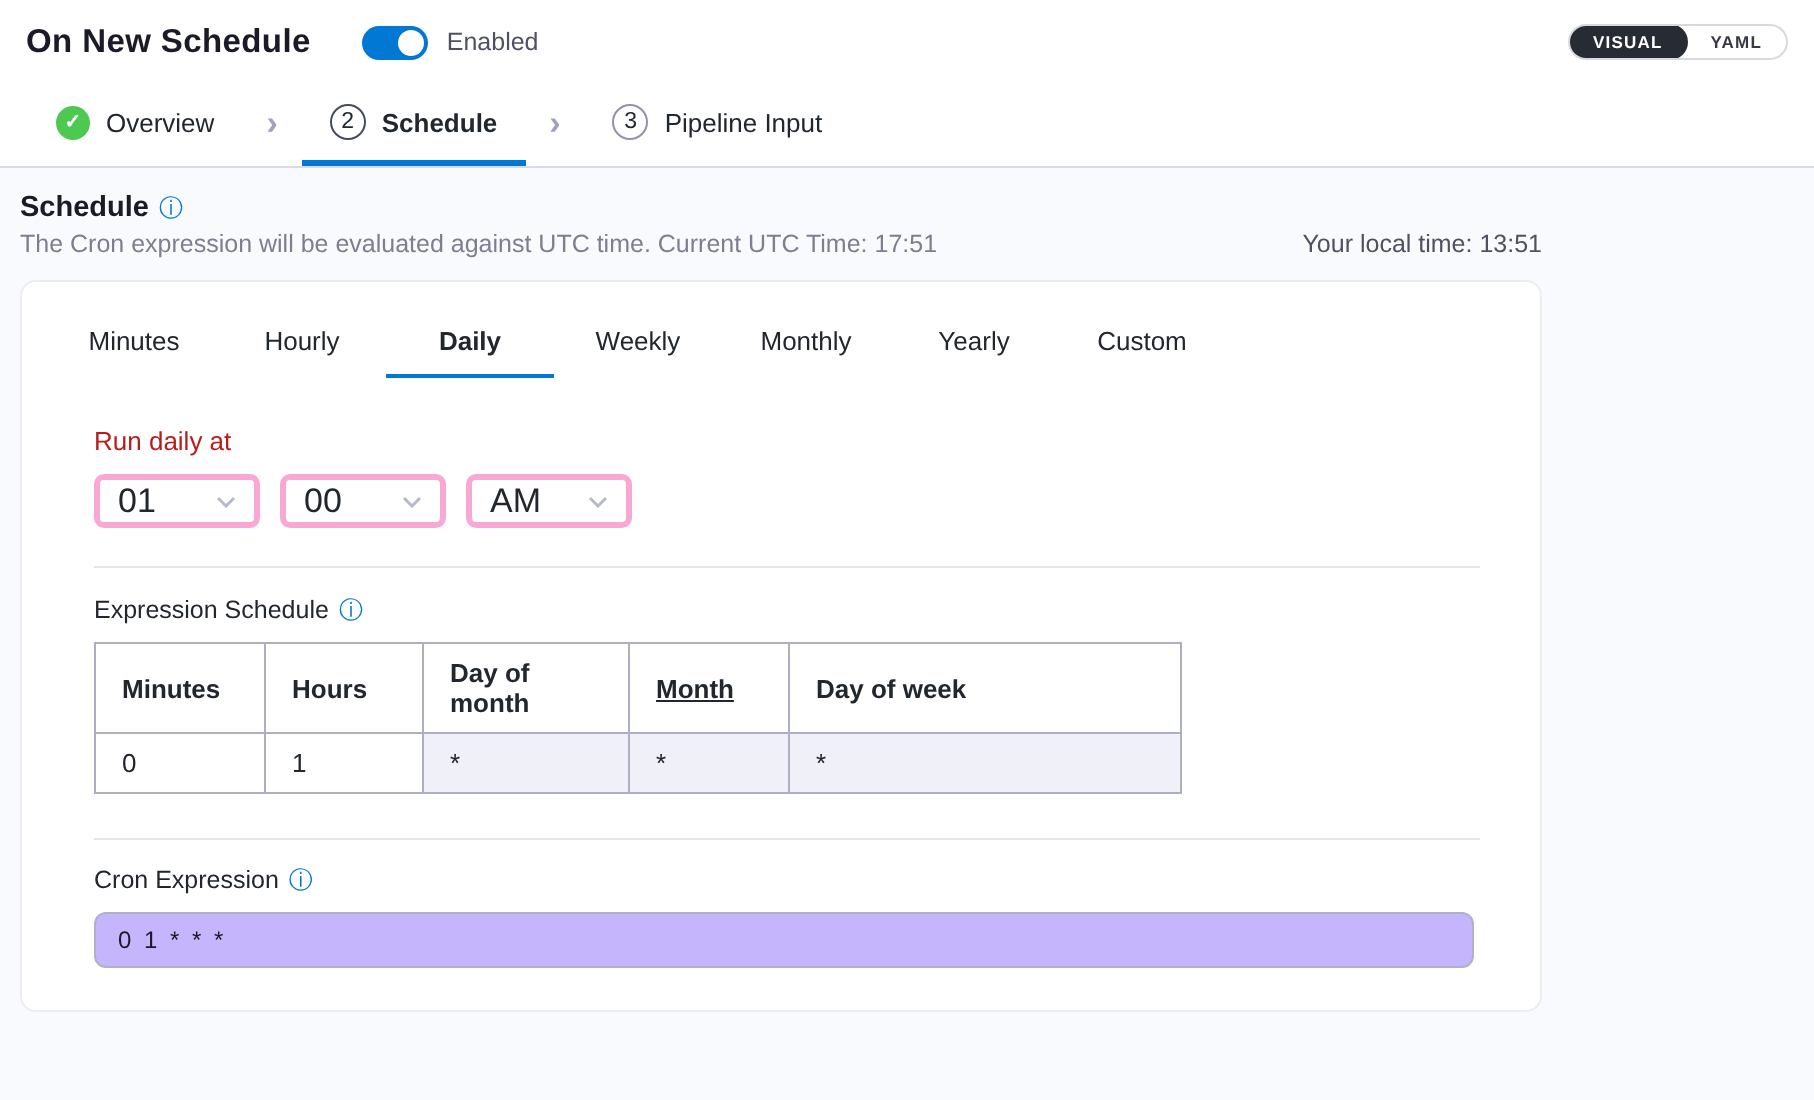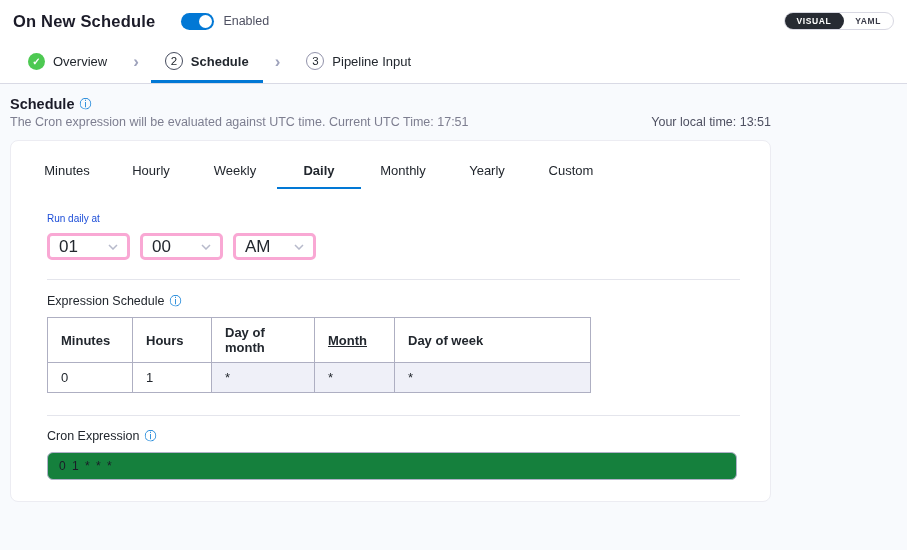--- a/index.html
+++ b/index.html
@@ -35,39 +35,39 @@
   .sub-row { display:flex; justify-content:space-between; margin:3px 0 11px; font-size:12.5px; }
   .sub-row .note { color:#7d7e90; }
   .sub-row .local { color:#4f5162; }
 
   .card { background:#fff; border:1px solid #ececf2; border-radius:8px; padding:14px 30px 21px 36px; }
 
   .tabs { display:flex; margin-left:-22px; }
   .tab { width:84px; text-align:center; font-size:13px; padding:8px 0 9px; border-bottom:2px solid transparent; cursor:pointer; color:#22272e; }
   .tab.active { font-weight:bold; border-bottom-color:#0278d5; }
 
-  .run-label { font-size:10px; margin-top:24px; color:#1d4ed8; }
+  .run-label { font-size:13px; margin-top:24px; color:#b91c1c; }
   .selects { display:flex; gap:10px; margin-top:9px; }
   .select { width:83px; height:27px; border:3px solid #f9a8d4; border-radius:5px; background:#fff; display:flex; align-items:center; justify-content:space-between; padding:0 9px; font-size:17px; cursor:pointer; }
   .select svg { flex:0 0 auto; }
 
   .divider { border:none; border-top:1px solid #e4e5ec; margin:19px 0 14px; }
 
   .lbl-row { display:flex; align-items:center; gap:5px; font-size:12.5px; color:#22272e; }
 
   table.bd { border-collapse:collapse; margin-top:9px; }
   table.bd th, table.bd td { border:1px solid #aeafc2; text-align:left; font-size:13px; padding:7px 13px; height:30px; }
   table.bd th { font-weight:bold; background:#fff; }
   table.bd td { font-weight:normal; }
   table.bd td.star { background:#eff0f8; }
   .c1{width:85px;} .c2{width:79px;} .c3{width:103px;} .c4{width:80px;text-decoration:underline;} .c5{width:196px;}
 
   .divider.d2 { margin:22px 0 13px; }
 
-  .cron-input { margin-top:9px; width:690px; height:28px; line-height:26px; background:#15803d; border:1px solid #b0b1c9; border-radius:6px; padding:0 11px; font-size:12px; letter-spacing:1.5px; color:#1b1b28; cursor:text; }
+  .cron-input { margin-top:9px; width:690px; height:28px; line-height:26px; background:#c4b5fd; border:1px solid #b0b1c9; border-radius:6px; padding:0 11px; font-size:12px; letter-spacing:1.5px; color:#1b1b28; cursor:text; }
 </style>
 </head>
 <body>
 
 <div class="app">
 
   <div class="hdr">
     <h1>On New Schedule</h1>
     <div class="toggle">
         <div class="knob"></div>
@@ -105,22 +105,22 @@
       <div class="sub-row">
         <span class="note">The Cron expression will be evaluated against UTC time. Current UTC Time: 17:51</span>
         <span class="local">Your local time: 13:51</span>
       </div>
 
       <div class="card">
 
         <div class="tabs">
           <div class="tab">Minutes</div>
           <div class="tab">Hourly</div>
+          <div class="tab active">Daily</div>
           <div class="tab">Weekly</div>
-          <div class="tab active">Daily</div>
           <div class="tab">Monthly</div>
           <div class="tab">Yearly</div>
           <div class="tab">Custom</div>
         </div>
 
         <div class="run-label">Run daily at</div>
 
         <div class="selects">
           <div class="select">
             <span>01</span>

